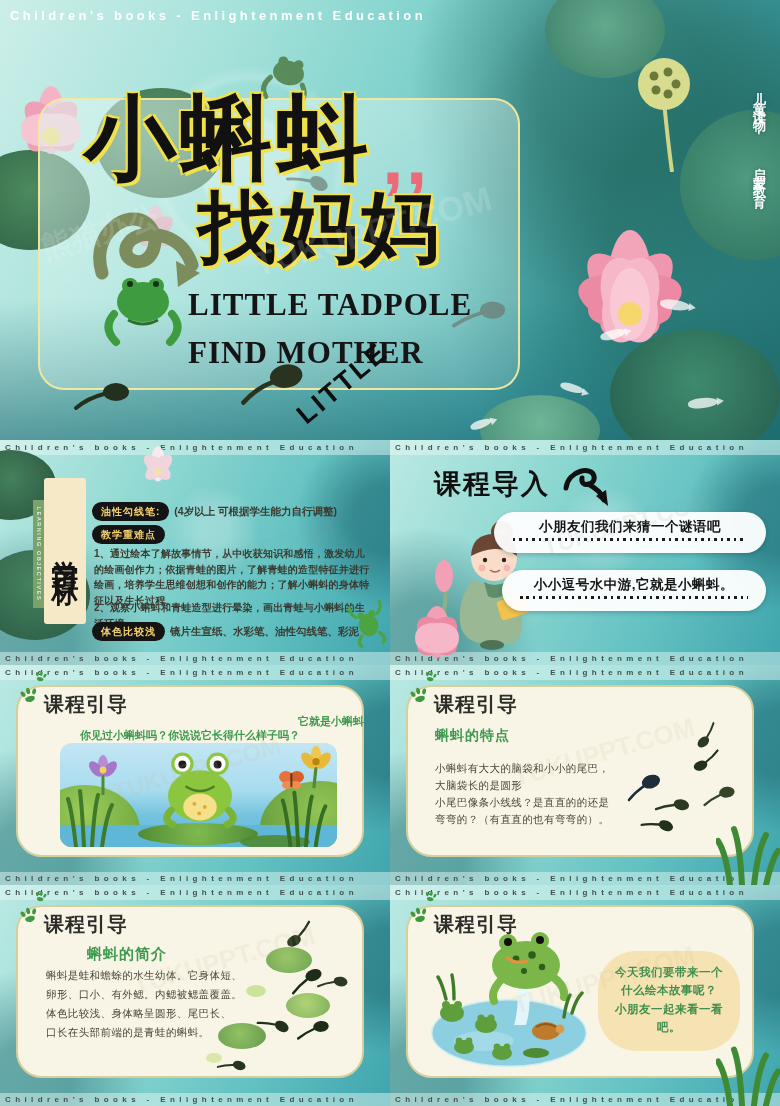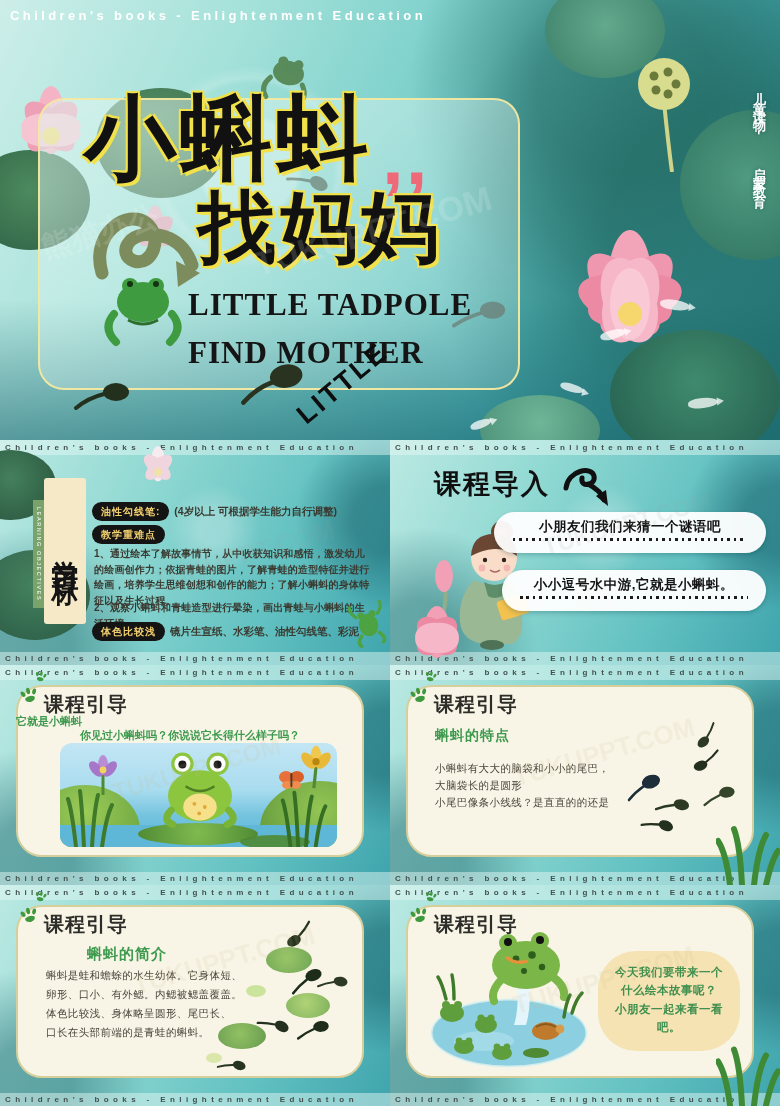--- a/index.html
+++ b/index.html
@@ -307,21 +307,21 @@
     <svg class="abs" style="left:34px;top:6px;transform:rotate(12deg);" width="13" height="13" viewBox="0 0 20 20">
         <g fill="#3f9a3f">
           <ellipse cx="4" cy="6" rx="2" ry="3.2" transform="rotate(-25 4 6)"></ellipse>
           <ellipse cx="10" cy="4" rx="2" ry="3.4"></ellipse>
           <ellipse cx="16" cy="6" rx="2" ry="3.2" transform="rotate(25 16 6)"></ellipse>
           <path d="M5 11 Q10 8 15 11 Q16 15 10 16 Q4 15 5 11Z"></path>
         </g>
       </svg>
     <div class="slide-title" style="left:44px;top:26px;">课程引导</div>
 
-    <div class="abs" style="left:16px;top:49px;width:348px;text-align:left;font-size:11px;font-weight:800;color:#3d9a4e;">它就是小蝌蚪</div>
+    <div class="abs" style="left:16px;top:49px;width:348px;text-align:right;font-size:11px;font-weight:800;color:#3d9a4e;">它就是小蝌蚪</div>
     <div class="abs" style="left:16px;top:63px;width:348px;text-align:center;font-size:11px;font-weight:800;color:#3d9a4e;">你见过小蝌蚪吗？你说说它长得什么样子吗？</div>
 
     <div class="illus-frame" style="left:60px;top:78px;width:277px;height:104px;">
       <div class="bush" style="left:-30px;top:42px;width:110px;height:90px;background:radial-gradient(circle at 50% 30%,#9ccb58,#5f9b3a);"></div>
       <div class="bush" style="left:200px;top:38px;width:120px;height:95px;background:radial-gradient(circle at 50% 30%,#93c554,#578f37);"></div>
       <div class="abs" style="left:0;top:82px;width:100%;height:22px;background:#5fb7d8;"></div>
       <div class="abs pad" style="left:78px;top:80px;width:120px;height:22px;background:radial-gradient(circle at 50% 40%,#7fba4f,#4f8a34);"></div>
       <div class="abs pad" style="left:180px;top:92px;width:70px;height:14px;background:#4f8a34;opacity:.9;"></div>
 
       <svg class="abs" style="left:92px;top:6px;" width="96" height="84" viewBox="0 0 120 100">
@@ -394,20 +394,21 @@
           <ellipse cx="16" cy="6" rx="2" ry="3.2" transform="rotate(25 16 6)"></ellipse>
           <path d="M5 11 Q10 8 15 11 Q16 15 10 16 Q4 15 5 11Z"></path>
         </g>
       </svg>
     <div class="slide-title" style="left:44px;top:26px;">课程引导</div>
 
     <div class="green-head" style="left:45px;top:62px;">蝌蚪的特点</div>
     <div class="body-text" style="left:45px;top:93px;">小蝌蚪有大大的脑袋和小小的尾巴，</div>
     <div class="body-text" style="left:45px;top:110px;">大脑袋长的是圆形</div>
     <div class="body-text" style="left:45px;top:127px;">小尾巴像条小线线？是直直的的还是</div>
+    <div class="body-text" style="left:45px;top:144px;">弯弯的？（有直直的也有弯弯的）。</div>
 
     <svg class="abs" style="left:234px;top:108px;transform:rotate(-18deg);" width="40" height="26" viewBox="0 0 60 34">
         <ellipse cx="42" cy="14" rx="14" ry="10" fill="#1d2d3a"></ellipse>
         <path d="M30 17 Q14 22 2 30" stroke="#1d2d3a" stroke-width="4" fill="none" stroke-linecap="round"></path>
       </svg>
     <svg class="abs" style="left:266px;top:128px;transform:rotate(12deg);" width="36" height="24" viewBox="0 0 60 34">
         <ellipse cx="42" cy="14" rx="13" ry="9" fill="#2c3a24"></ellipse>
         <path d="M30 17 Q14 22 2 30" stroke="#2c3a24" stroke-width="4" fill="none" stroke-linecap="round"></path>
       </svg>
     <svg class="abs" style="left:300px;top:86px;transform:rotate(160deg);" width="32" height="22" viewBox="0 0 60 34">

